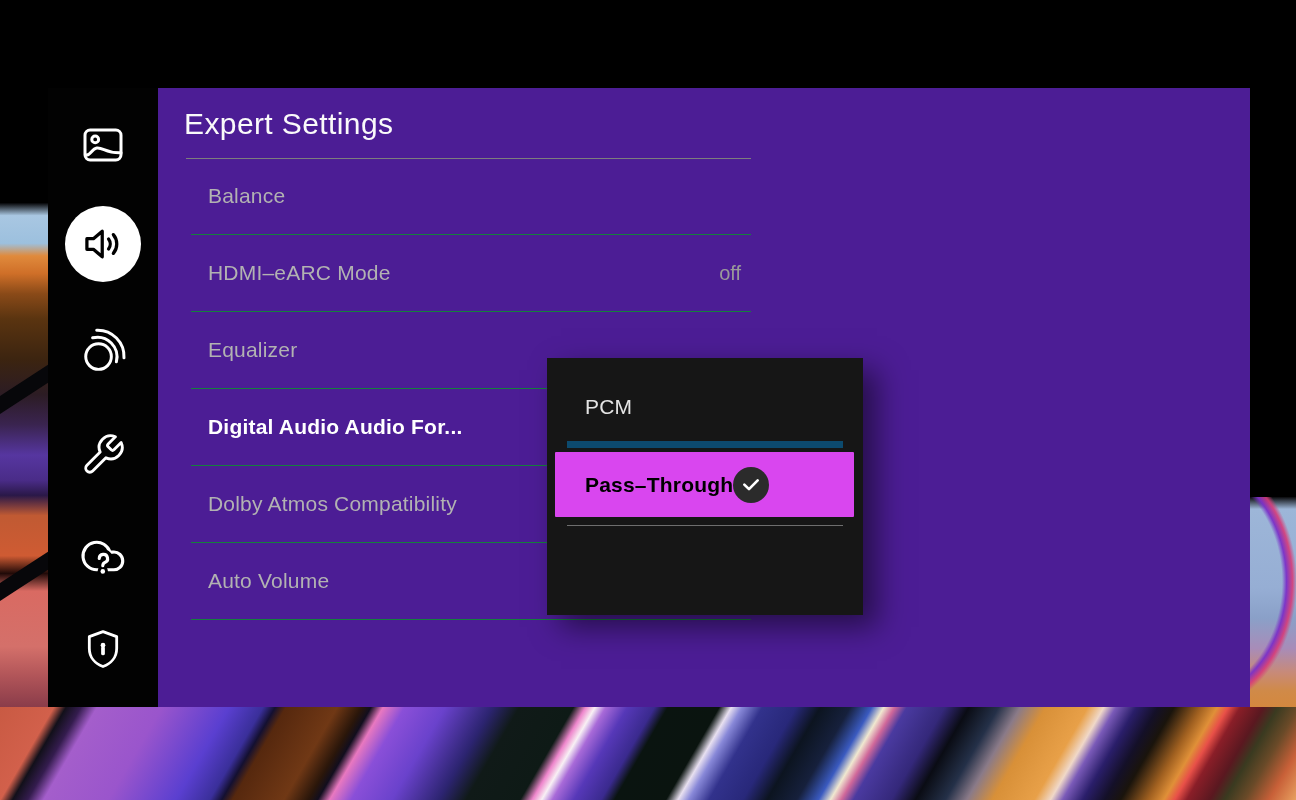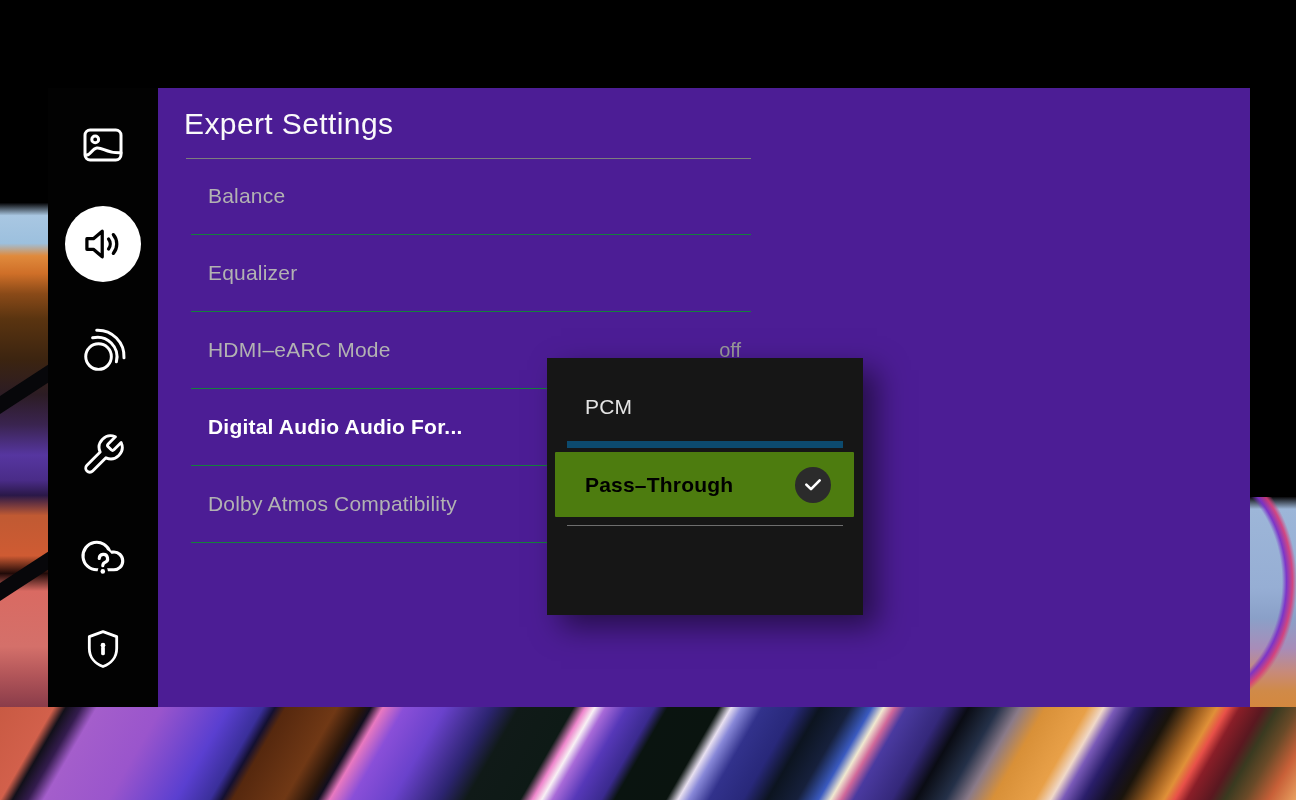--- a/index.html
+++ b/index.html
@@ -64,22 +64,22 @@
   .row-label{font-size:21px;color:#b2b2b2;letter-spacing:.2px;}
   .row.selected .row-label{color:#ffffff;font-weight:600;}
   .row-value{font-size:20px;color:#9a9a9a;}
 
   
   #popup{position:absolute;left:547px;top:358px;width:316px;height:257px;background:#161616;
     box-shadow:14px 12px 28px rgba(0,0,0,.5);padding-top:14px;box-sizing:border-box;}
   .opt{height:76px;margin:0 20px;border-bottom:7px solid #0c4a6e;display:flex;
     align-items:center;padding-left:18px;box-sizing:border-box;}
   .opt-label{font-size:21px;color:#e4e4e4;letter-spacing:.2px;}
-  #opt-selected{margin:4px 9px 0 8px;height:65px;background:#4d7c0f;border-radius:1px;
-    display:flex;align-items:center;justify-content:space-between;
+  #opt-selected{margin:4px 9px 0 8px;height:65px;background:#d946ef;border-radius:1px;
+    display:flex;align-items:center;
     padding:0 23px 0 30px;box-sizing:border-box;}
   #opt-selected .opt-label{color:#000;font-weight:600;}
   #check-circle{width:36px;height:36px;border-radius:50%;background:#2b2b2b;
     display:flex;align-items:center;justify-content:center;flex:0 0 auto;}
   #popup-bottom-divider{margin:8px 20px 0 20px;height:1px;background:#6e6e6e;}
 </style>
 </head>
 <body>
 
 <div class="wp" id="wp-left">
@@ -154,31 +154,34 @@
 
 <div id="panel">
   <div id="panel-title">Expert Settings</div>
   <div id="title-divider"></div>
 
   <div id="rows">
     <div class="row">
       <span class="row-label">Balance</span>
     </div>
     <div class="row">
-      <span class="row-label">Equalizer</span>
+      <span class="row-label">HDMI–eARC Mode</span>
+      <span class="row-value">off</span>
     </div>
     <div class="row">
-      <span class="row-label">HDMI–eARC Mode</span>
-      <span class="row-value">off</span>
+      <span class="row-label">Equalizer</span>
     </div>
     <div class="row selected">
       <span class="row-label">Digital Audio Audio For...</span>
     </div>
     <div class="row">
       <span class="row-label">Dolby Atmos Compatibility</span>
+    </div>
+    <div class="row">
+      <span class="row-label">Auto Volume</span>
     </div>
   </div>
 </div>
 
 <div id="popup">
   <div class="opt">
     <span class="opt-label">PCM</span>
   </div>
   <div id="opt-selected">
     <span class="opt-label">Pass–Through</span>

